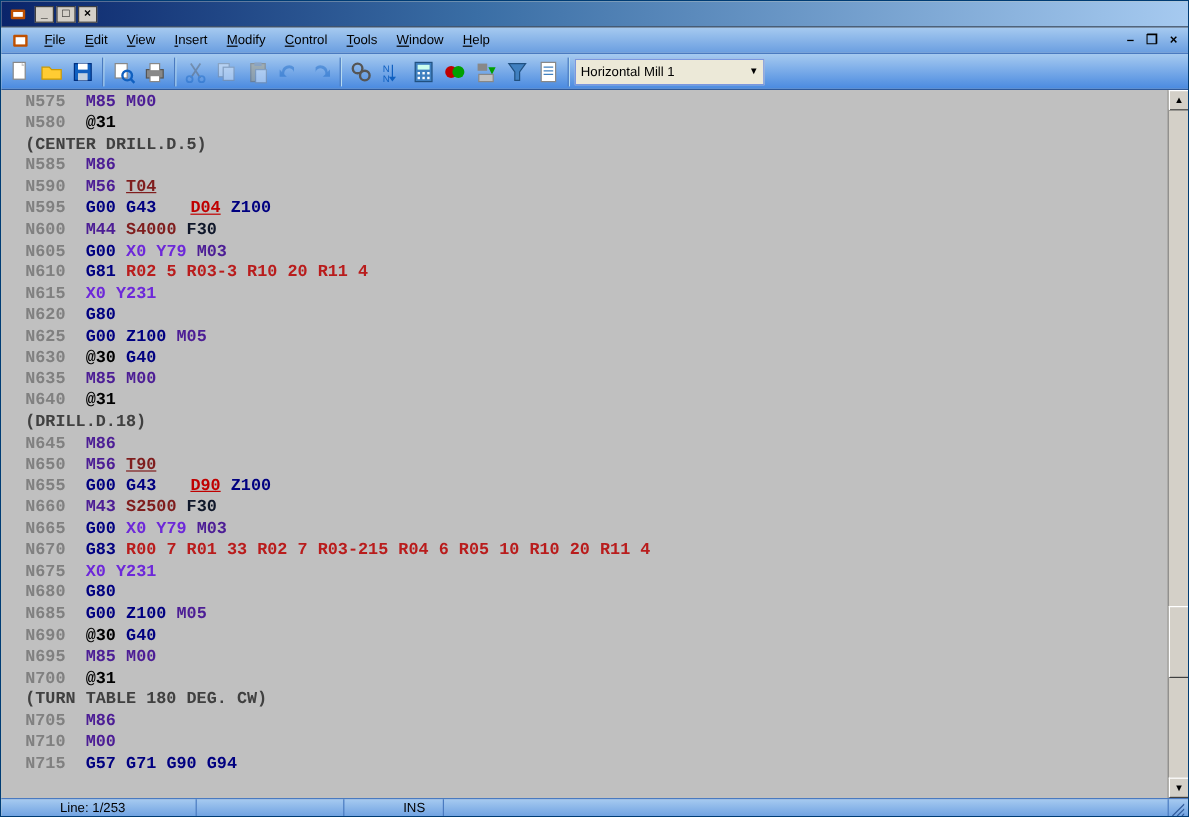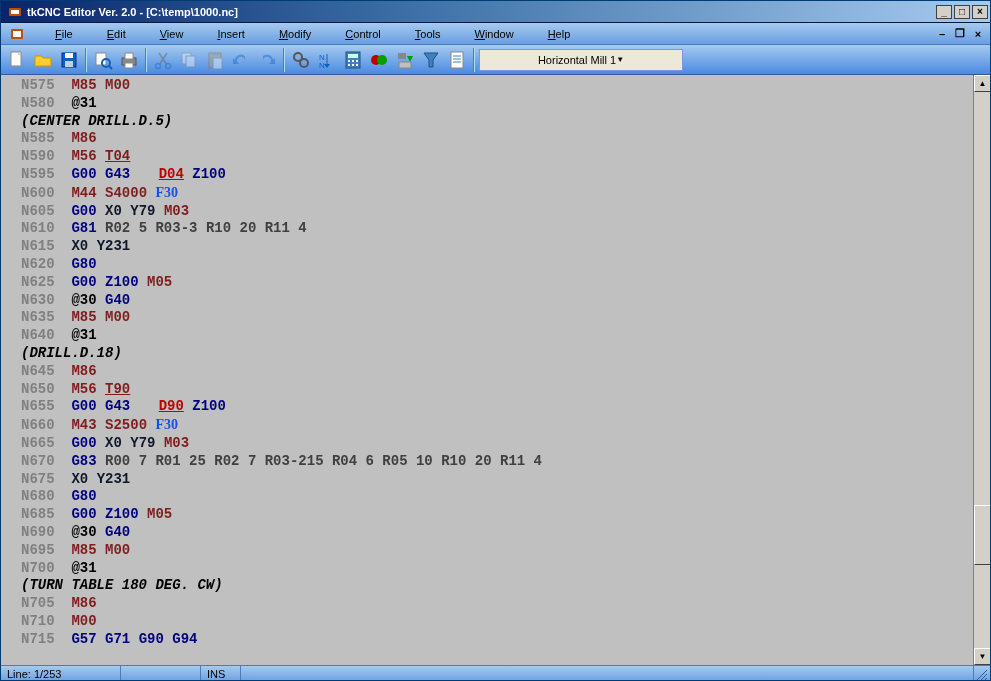--- a/index.html
+++ b/index.html
@@ -2,66 +2,65 @@
 <html><head>
 <meta charset="utf-8">
 <style>
 * { margin:0; padding:0; box-sizing:border-box; }
 body { font-family:Tahoma,Arial,sans-serif; font-size:11px; width:991px; height:681px; overflow:hidden; background:#ece9d8; border:1px solid #003c74; }
 .titlebar { height:22px; background:linear-gradient(to right,#0a246a 0%,#3a6ea5 40%,#a6caf0 100%); color:#fff; display:flex; align-items:center; padding:0 2px; font-weight:bold; border-bottom:1px solid #001a3e; }
 .titlebar .appicon { width:16px; height:16px; margin:0 4px; display:flex; align-items:center; justify-content:center; }
 .titlebar .title { flex:1; font-size:11px; }
 .winbtns { display:flex; gap:0; }
 .winbtn { width:16px; height:14px; background:#d4d0c8; border:1px solid #404040; font-family:Arial; font-size:10px; font-weight:bold; display:flex; align-items:center; justify-content:center; margin-left:2px; color:#000; cursor:pointer; }
-.menubar { height:22px; background:linear-gradient(to bottom,#a6caf0,#6a9ee0); display:flex; align-items:center; padding:0 4px; border-bottom:1px solid #4a7ac0;gap:18px; }
+.menubar { height:22px; background:linear-gradient(to bottom,#a6caf0,#6a9ee0); display:flex; align-items:center; padding:0 4px; border-bottom:1px solid #4a7ac0; }
 .menubar .micon { width:16px; height:16px; margin:0 4px; }
 .menuitem { padding:2px 8px; cursor:pointer; color:#000; font-size:11px; }
 .menuitem u { text-decoration:underline; }
 .mdi-controls { margin-left:auto; display:flex; gap:2px; }
 .mdi-btn { width:16px; height:14px; display:flex; align-items:center; justify-content:center; font-family:Arial; font-weight:bold; font-size:11px; cursor:pointer; color:#000; }
 .toolbar { height:30px; background:linear-gradient(to bottom,#a6caf0,#4a8ae0); display:flex; align-items:center; padding:0 4px; gap:2px; border-bottom:1px solid #305a9a; }
 .tbtn { width:24px; height:24px; display:flex; align-items:center; justify-content:center; cursor:pointer; border:1px solid transparent; }
 .tsep { width:2px; height:24px; margin:0 2px; border-left:1px solid #4a7ac0; border-right:1px solid #b6daf0; }
-.combo { height:22px; width:204px; background:#ece9d8; border:1px solid #7a96df; font-size:11px; padding:2px 4px; display:flex; align-items:center; justify-content:center; cursor:pointer; }
+.combo { height:22px; width:158px; background:#ece9d8; border:1px solid #7a96df; font-size:11px; padding:2px 4px; display:flex; align-items:center; justify-content:space-between; cursor:pointer; }
 .combo .arrow { font-size:8px; }
 .editor { position:relative; height:590px; background:#c0c0c0; display:flex; }
 .code { flex:1; padding:2px 2px 2px 20px; font-family:'Courier New',monospace; font-size:14px; font-weight:bold; line-height:17.8px; overflow:hidden; white-space:pre; }
 .vscroll { width:17px; background:#d4d0c8; border-left:1px solid #808080; position:relative; }
 .vscroll .up,.vscroll .down { position:absolute; width:17px; height:17px; background:#d4d0c8; border:1px solid #fff; border-right-color:#404040; border-bottom-color:#404040; font-size:8px; display:flex; align-items:center; justify-content:center; cursor:pointer; }
 .vscroll .up { top:0; }
 .vscroll .down { bottom:0; }
 .vscroll .thumb { position:absolute; top:430px; width:17px; height:60px; background:#d4d0c8; border:1px solid #fff; border-right-color:#404040; border-bottom-color:#404040; cursor:pointer; }
 .statusbar { height:17px; background:linear-gradient(to bottom,#a6caf0,#6a9ee0); display:flex; align-items:center; font-size:11px; border-top:1px solid #4a7ac0; }
-.statusbar .cell { padding:0 6px; border-right:1px solid #4a7ac0; height:100%; display:flex; align-items:center; }
+.statusbar .cell { padding:0 6px; border-right:1px solid #4a7ac0; height:100%; display:flex; align-items:center;margin-left:43px; }
 .statusbar .grip { margin-left:auto; width:16px; height:16px; cursor:nwse-resize; padding-right:2px; display:flex; align-items:center; justify-content:center; }
 
 .n { color:#808080; }
-.m { color:#7f1d1d; }
+.m { color:#4c1d95; }
 .g { color:#000080;text-align:right; }
-.x { color:#0f172a; }
+.x { color:#6d28d9; }
 .d { color:#c00000; text-decoration:underline;padding-left:20px; }
 .t { color:#7f1d1d; text-decoration:underline; }
 .s { color:#7f1d1d; }
-.f { color:#1d4ed8;font-family:Liberation Serif, serif; }
+.f { color:#0f172a; }
 .z { color:#000080; }
-.r { color:#404040; }
+.r { color:#b91c1c; }
 .at{ color:#000000;text-align:right; }
-.cmt{ color:#000000; font-style:italic; }
+.cmt{ color:#404040; }
 </style>
 </head>
 <body>
 
 <div class="titlebar">
   <span class="appicon">
     <svg width="16" height="16" viewBox="0 0 16 16">
         <rect x="2" y="4" width="12" height="8" fill="#c05000" rx="1"></rect>
         <rect x="4" y="6" width="8" height="4" fill="#fff"></rect>
       </svg>
   </span>
-  <span class="title">tkCNC Editor Ver. 2.0 - [C:\temp\1000.nc]</span>
   <div class="winbtns">
     <div class="winbtn">_</div>
     <div class="winbtn">□</div>
     <div class="winbtn">×</div>
   </div>
 </div>
 
 <div class="menubar">
   <span class="micon">
     <svg width="16" height="16" viewBox="0 0 16 16">
@@ -225,21 +224,21 @@
 <span class="n">N625</span>  <span class="g">G00</span> <span class="z">Z100</span> <span class="m">M05</span>
 <span class="n">N630</span>  <span class="at">@30</span> <span class="g">G40</span>
 <span class="n">N635</span>  <span class="m">M85</span> <span class="m">M00</span>
 <span class="n">N640</span>  <span class="at">@31</span>
 <span class="cmt">(DRILL.D.18)</span>
 <span class="n">N645</span>  <span class="m">M86</span>
 <span class="n">N650</span>  <span class="m">M56</span> <span class="t">T90</span>
 <span class="n">N655</span>  <span class="g">G00</span> <span class="g">G43</span> <span class="d">D90</span> <span class="z">Z100</span>
 <span class="n">N660</span>  <span class="m">M43</span> <span class="s">S2500</span> <span class="f">F30</span>
 <span class="n">N665</span>  <span class="g">G00</span> <span class="x">X0</span> <span class="x">Y79</span> <span class="m">M03</span>
-<span class="n">N670</span>  <span class="g">G83</span> <span class="r">R00 7</span> <span class="r">R01 25</span> <span class="r">R02 7</span> <span class="r">R03-215</span> <span class="r">R04 6</span> <span class="r">R05 10</span> <span class="r">R10 20</span> <span class="r">R11 4</span>
+<span class="n">N670</span>  <span class="g">G83</span> <span class="r">R00 7</span> <span class="r">R01 33</span> <span class="r">R02 7</span> <span class="r">R03-215</span> <span class="r">R04 6</span> <span class="r">R05 10</span> <span class="r">R10 20</span> <span class="r">R11 4</span>
 <span class="n">N675</span>  <span class="x">X0</span> <span class="x">Y231</span>
 <span class="n">N680</span>  <span class="g">G80</span>
 <span class="n">N685</span>  <span class="g">G00</span> <span class="z">Z100</span> <span class="m">M05</span>
 <span class="n">N690</span>  <span class="at">@30</span> <span class="g">G40</span>
 <span class="n">N695</span>  <span class="m">M85</span> <span class="m">M00</span>
 <span class="n">N700</span>  <span class="at">@31</span>
 <span class="cmt">(TURN TABLE 180 DEG. CW)</span>
 <span class="n">N705</span>  <span class="m">M86</span>
 <span class="n">N710</span>  <span class="m">M00</span>
 <span class="n">N715</span>  <span class="g">G57</span> <span class="g">G71</span> <span class="g">G90</span> <span class="g">G94</span>

